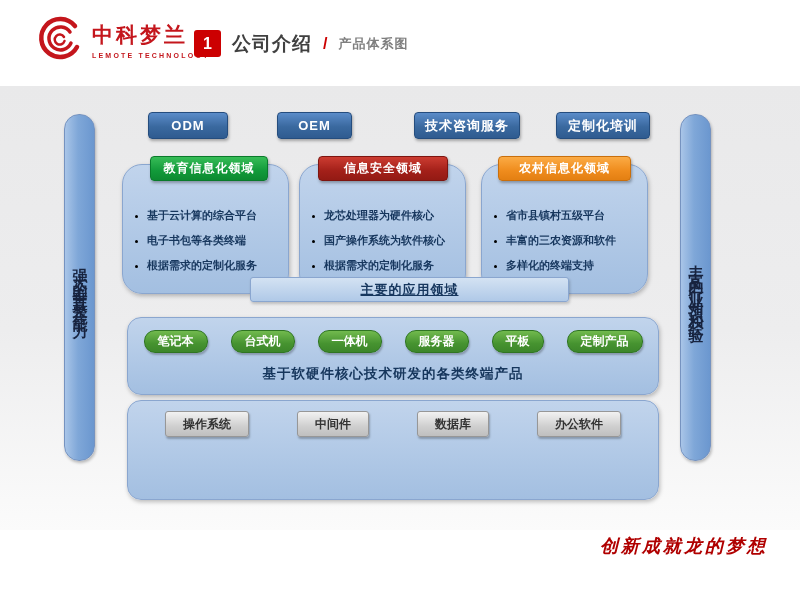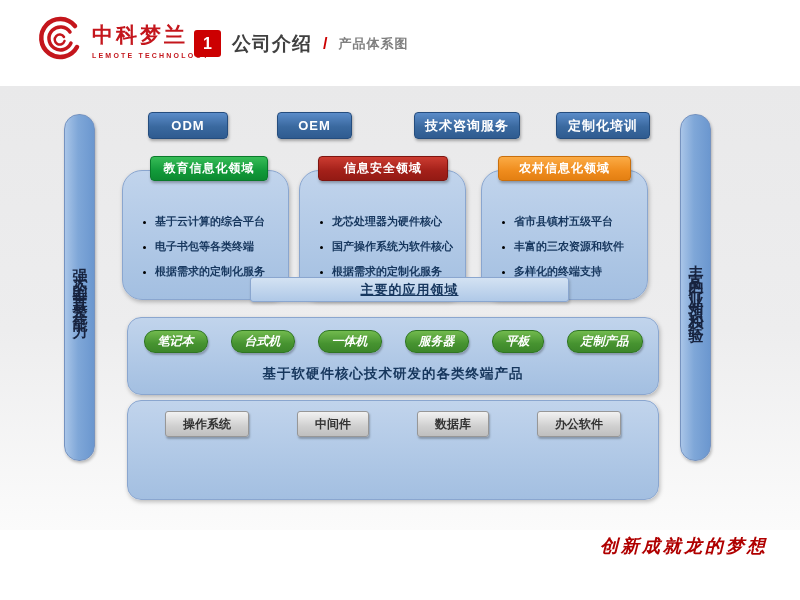--- a/index.html
+++ b/index.html
@@ -59,26 +59,25 @@
     display: flex; align-items: center; justify-content: center;
     letter-spacing: 1px;
   }
   .top-btn.b0 { left: 148px; width: 80px; }
   .top-btn.b1 { left: 277px; width: 75px; }
   .top-btn.b2 { left: 414px; width: 106px; }
   .top-btn.b3 { left: 556px; width: 94px; }
 
   
   .domain-box {
-    position: absolute; top: 170px; width: 167px; height: 130px;
+    position: absolute; top: 164px; width: 167px; height: 130px;
     border-radius: 20px;
     background: linear-gradient(to bottom, #c1d4ec, #a3bfe1);
     border: 1px solid #8aa6cf;
     box-shadow: 1px 2px 4px rgba(0,0,0,0.25);
-    padding-left: 8px;
   }
   .domain-box.c0 { left: 122px; }
   .domain-box.c1 { left: 299px; }
   .domain-box.c2 { left: 481px; }
   .domain-box ul { margin: 38px 6px 0 24px; }
   .domain-box li {
     color: #17375e; font-size: 11px; font-weight: bold;
     line-height: 25px; list-style: disc; list-style-position: outside;
   }
   .domain-box li::marker { color: #000; font-size: 9px; }
@@ -116,21 +115,21 @@
     border: 1px solid #8aa6cf;
     box-shadow: 1px 2px 4px rgba(0,0,0,0.25);
   }
   .pill-row { display: flex; justify-content: center; gap: 23px; margin-top: 12px; }
   .green-pill {
     height: 23px; padding: 8px 13px; border-radius: 11px;
     background: linear-gradient(to bottom, #72ba4e, #469330 60%, #3c862a);
     border: 1px solid #2f7522;
     box-shadow: 1px 2px 2px rgba(0,0,0,0.25);
     color: #fff; font-size: 12px; font-weight: bold;
-    display: flex; align-items: center; justify-content: center; font-style: italic;
+    display: flex; align-items: center; justify-content: center;
   }
   .products-caption {
     margin-top: 12px; text-align: center;
     color: #16365c; font-size: 13.5px; font-weight: bold; letter-spacing: 1px;
   }
 
   
   .core-box {
     position: absolute; left: 127px; top: 400px; width: 532px; height: 100px;
     border-radius: 14px;

